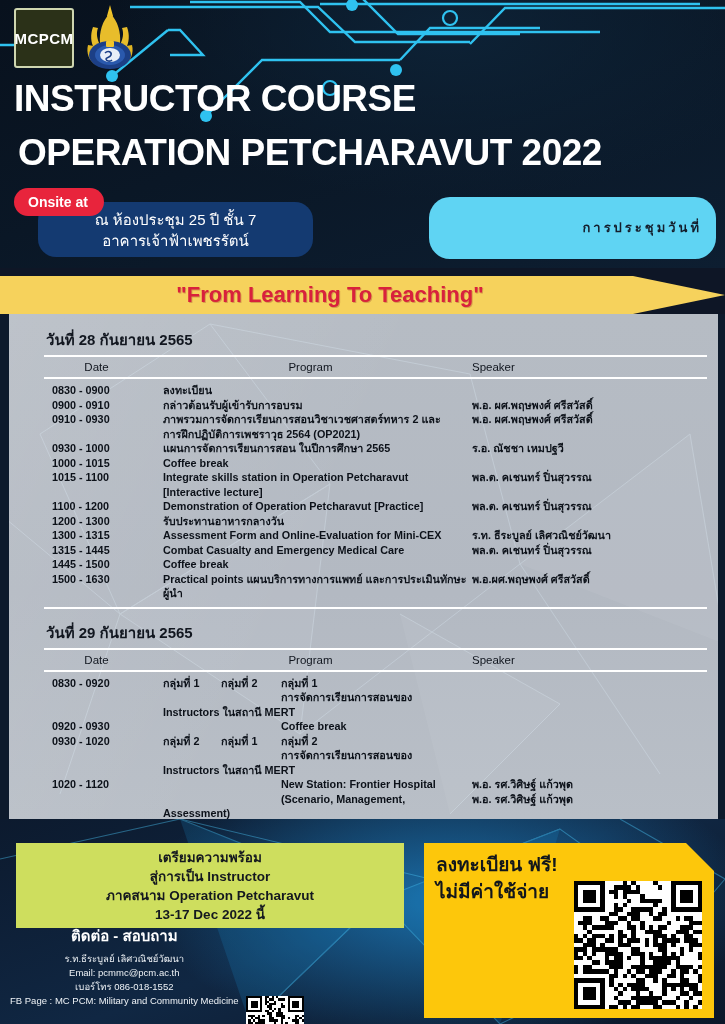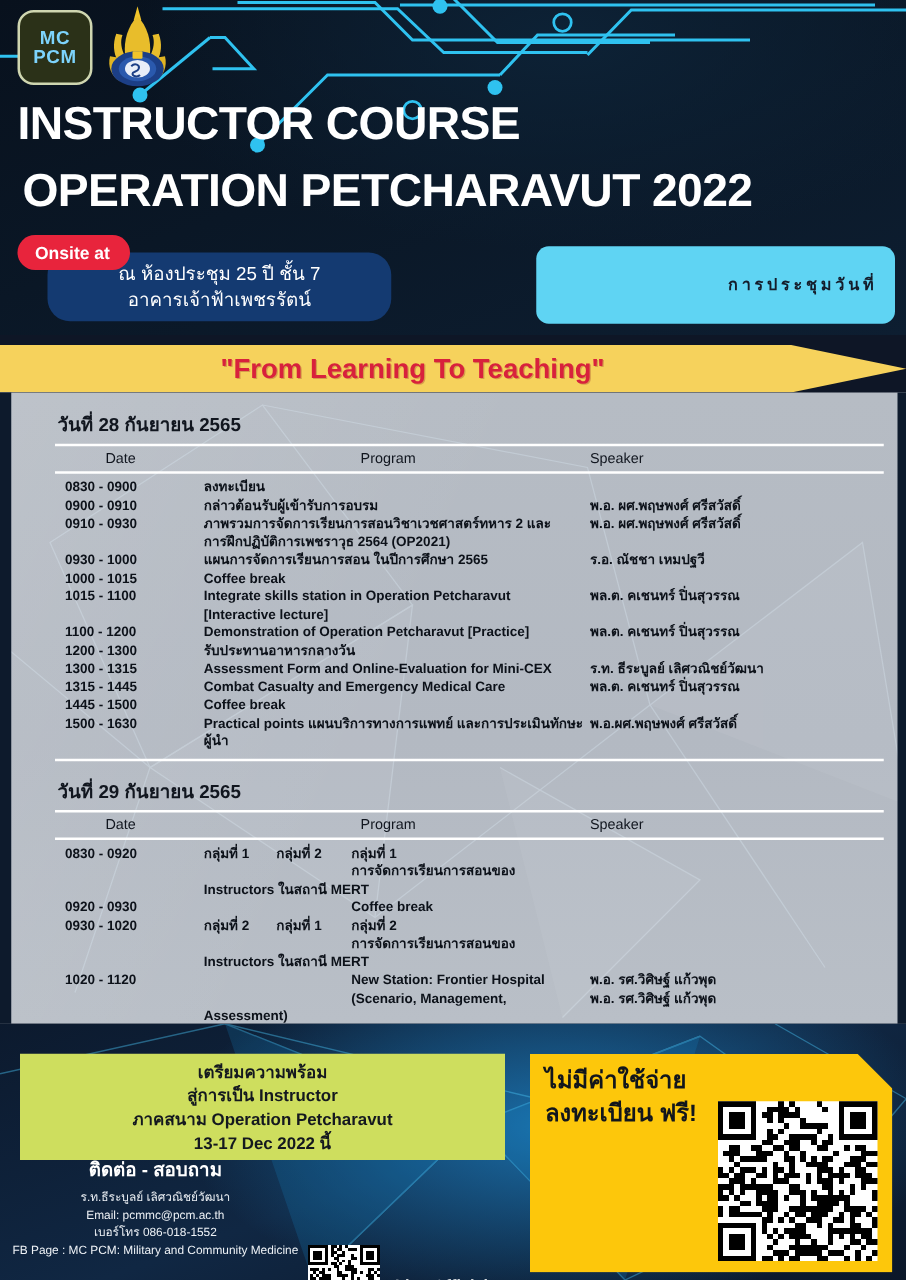--- a/index.html
+++ b/index.html
@@ -15,23 +15,23 @@
     position:absolute;left:0;top:0;width:725px;height:268px;
     background:
       radial-gradient(ellipse 500px 240px at 62% 12%, #0d2236 0%, rgba(8,18,30,0) 70%),
       linear-gradient(160deg,#08111d 0%,#0a1726 45%,#0d1e31 100%);
     overflow:hidden;
   }
   .circuit{position:absolute;left:0;top:0;width:725px;height:150px;}
 
   .logo-mc{
     position:absolute;left:14px;top:8px;width:56px;height:56px;
-    background:#2b3118;border:2px solid #cfd6b0;border-radius:13px;
-    display:flex;flex-direction:column;align-items:center;justify-content:center;
-    color:#7dd3fc;font-weight:bold;font-size:15px;line-height:15px;letter-spacing:.5px;
+    background:#2b3118;border:2px solid #cfd6b0;border-radius:3px;
+    display:flex;flex-direction:row;align-items:center;justify-content:center;
+    color:#ffffff;font-weight:bold;font-size:15px;line-height:15px;letter-spacing:.5px;
   }
   .logo-emblem{position:absolute;left:80px;top:3px;width:60px;height:70px;}
 
   .title1{
     position:absolute;left:14px;top:78px;
     font-size:37px;font-weight:bold;letter-spacing:-0.5px;color:#ffffff;
     font-family:"Liberation Sans",sans-serif;
   }
   .title-at{
     position:absolute;right:14px;top:68px;
@@ -49,21 +49,21 @@
     padding:6px 16px 6px 14px;border-radius:14px;
   }
   .venue-pill{
     position:absolute;left:38px;top:202px;width:275px;height:55px;z-index:2;
     background:#143a71;border-radius:18px;
     display:flex;flex-direction:column;align-items:center;justify-content:center;
     color:#ffffff;font-size:15px;line-height:21px;
   }
   .date-pill{
     position:absolute;right:9px;top:197px;width:287px;height:62px;
-    background:#5fd4f3;border-radius:10px;
+    background:#5fd4f3;border-radius:21px;
     display:flex;flex-direction:column;align-items:flex-end;justify-content:center;
     padding-right:14px;box-sizing:border-box;color:#141d2b;
   }
   .date-pill .th{font-size:13px;font-weight:bold;letter-spacing:3px;line-height:18px;}
   .date-pill .en{font-size:17px;font-weight:bold;letter-spacing:2px;line-height:22px;}
 
   
   .slogan-wrap{position:absolute;left:0;top:276px;width:725px;height:38px;}
   .slogan-arrow{
     position:absolute;left:0;top:0;width:725px;height:38px;
@@ -383,22 +383,22 @@
 
   <div class="green-box">
     <span>เตรียมความพร้อม</span>
     <span>สู่การเป็น Instructor</span>
     <span>ภาคสนาม Operation Petcharavut</span>
     <span>13-17 Dec 2022 นี้</span>
   </div>
 
   <div class="yellow-box">
     <div class="yellow-head">
+      <div>ลงทะเบียน ฟรี!</div>
       <div>ไม่มีค่าใช้จ่าย</div>
-      <div>ลงทะเบียน ฟรี!</div>
     </div>
     <svg class="qr-reg" viewBox="0 0 29 29" shape-rendering="crispEdges">
       <rect width="29" height="29" fill="#ffffff"></rect>
       <g fill="#000000" id="qr-reg-cells">
           <path d="M0 0h1v1h-1zM1 0h1v1h-1zM2 0h1v1h-1zM3 0h1v1h-1zM4 0h1v1h-1zM5 0h1v1h-1zM6 0h1v1h-1zM11 0h1v1h-1zM13 0h1v1h-1zM18 0h1v1h-1zM22 0h1v1h-1zM23 0h1v1h-1zM24 0h1v1h-1zM25 0h1v1h-1zM26 0h1v1h-1zM27 0h1v1h-1zM28 0h1v1h-1zM0 1h1v1h-1zM6 1h1v1h-1zM9 1h1v1h-1zM10 1h1v1h-1zM11 1h1v1h-1zM12 1h1v1h-1zM14 1h1v1h-1zM19 1h1v1h-1zM22 1h1v1h-1zM28 1h1v1h-1zM0 2h1v1h-1zM2 2h1v1h-1zM3 2h1v1h-1zM4 2h1v1h-1zM6 2h1v1h-1zM8 2h1v1h-1zM9 2h1v1h-1zM11 2h1v1h-1zM12 2h1v1h-1zM13 2h1v1h-1zM14 2h1v1h-1zM22 2h1v1h-1zM24 2h1v1h-1zM25 2h1v1h-1zM26 2h1v1h-1zM28 2h1v1h-1zM0 3h1v1h-1zM2 3h1v1h-1zM3 3h1v1h-1zM4 3h1v1h-1zM6 3h1v1h-1zM9 3h1v1h-1zM11 3h1v1h-1zM15 3h1v1h-1zM22 3h1v1h-1zM24 3h1v1h-1zM25 3h1v1h-1zM26 3h1v1h-1zM28 3h1v1h-1zM0 4h1v1h-1zM2 4h1v1h-1zM3 4h1v1h-1zM4 4h1v1h-1zM6 4h1v1h-1zM12 4h1v1h-1zM15 4h1v1h-1zM16 4h1v1h-1zM17 4h1v1h-1zM18 4h1v1h-1zM19 4h1v1h-1zM22 4h1v1h-1zM24 4h1v1h-1zM25 4h1v1h-1zM26 4h1v1h-1zM28 4h1v1h-1zM0 5h1v1h-1zM6 5h1v1h-1zM9 5h1v1h-1zM11 5h1v1h-1zM18 5h1v1h-1zM22 5h1v1h-1zM28 5h1v1h-1zM0 6h1v1h-1zM1 6h1v1h-1zM2 6h1v1h-1zM3 6h1v1h-1zM4 6h1v1h-1zM5 6h1v1h-1zM6 6h1v1h-1zM9 6h1v1h-1zM10 6h1v1h-1zM13 6h1v1h-1zM14 6h1v1h-1zM15 6h1v1h-1zM16 6h1v1h-1zM17 6h1v1h-1zM20 6h1v1h-1zM22 6h1v1h-1zM23 6h1v1h-1zM24 6h1v1h-1zM25 6h1v1h-1zM26 6h1v1h-1zM27 6h1v1h-1zM28 6h1v1h-1zM8 7h1v1h-1zM9 7h1v1h-1zM12 7h1v1h-1zM13 7h1v1h-1zM14 7h1v1h-1zM17 7h1v1h-1zM19 7h1v1h-1zM20 7h1v1h-1zM2 8h1v1h-1zM3 8h1v1h-1zM6 8h1v1h-1zM7 8h1v1h-1zM10 8h1v1h-1zM11 8h1v1h-1zM13 8h1v1h-1zM14 8h1v1h-1zM18 8h1v1h-1zM19 8h1v1h-1zM23 8h1v1h-1zM25 8h1v1h-1zM26 8h1v1h-1zM1 9h1v1h-1zM2 9h1v1h-1zM3 9h1v1h-1zM7 9h1v1h-1zM8 9h1v1h-1zM9 9h1v1h-1zM12 9h1v1h-1zM15 9h1v1h-1zM21 9h1v1h-1zM26 9h1v1h-1zM27 9h1v1h-1zM28 9h1v1h-1zM2 10h1v1h-1zM4 10h1v1h-1zM5 10h1v1h-1zM6 10h1v1h-1zM7 10h1v1h-1zM8 10h1v1h-1zM12 10h1v1h-1zM13 10h1v1h-1zM15 10h1v1h-1zM17 10h1v1h-1zM19 10h1v1h-1zM20 10h1v1h-1zM24 10h1v1h-1zM25 10h1v1h-1zM26 10h1v1h-1zM3 11h1v1h-1zM10 11h1v1h-1zM13 11h1v1h-1zM16 11h1v1h-1zM17 11h1v1h-1zM18 11h1v1h-1zM19 11h1v1h-1zM23 11h1v1h-1zM24 11h1v1h-1zM25 11h1v1h-1zM27 11h1v1h-1zM28 11h1v1h-1zM0 12h1v1h-1zM2 12h1v1h-1zM4 12h1v1h-1zM5 12h1v1h-1zM6 12h1v1h-1zM8 12h1v1h-1zM10 12h1v1h-1zM11 12h1v1h-1zM13 12h1v1h-1zM18 12h1v1h-1zM19 12h1v1h-1zM20 12h1v1h-1zM22 12h1v1h-1zM25 12h1v1h-1zM26 12h1v1h-1zM0 13h1v1h-1zM1 13h1v1h-1zM3 13h1v1h-1zM4 13h1v1h-1zM7 13h1v1h-1zM8 13h1v1h-1zM10 13h1v1h-1zM12 13h1v1h-1zM13 13h1v1h-1zM14 13h1v1h-1zM16 13h1v1h-1zM18 13h1v1h-1zM20 13h1v1h-1zM21 13h1v1h-1zM22 13h1v1h-1zM23 13h1v1h-1zM25 13h1v1h-1zM26 13h1v1h-1zM27 13h1v1h-1zM2 14h1v1h-1zM3 14h1v1h-1zM4 14h1v1h-1zM6 14h1v1h-1zM10 14h1v1h-1zM11 14h1v1h-1zM12 14h1v1h-1zM16 14h1v1h-1zM18 14h1v1h-1zM19 14h1v1h-1zM20 14h1v1h-1zM22 14h1v1h-1zM26 14h1v1h-1zM27 14h1v1h-1zM28 14h1v1h-1zM0 15h1v1h-1zM1 15h1v1h-1zM2 15h1v1h-1zM4 15h1v1h-1zM5 15h1v1h-1zM6 15h1v1h-1zM7 15h1v1h-1zM8 15h1v1h-1zM9 15h1v1h-1zM13 15h1v1h-1zM14 15h1v1h-1zM19 15h1v1h-1zM20 15h1v1h-1zM24 15h1v1h-1zM26 15h1v1h-1zM0 16h1v1h-1zM2 16h1v1h-1zM4 16h1v1h-1zM7 16h1v1h-1zM8 16h1v1h-1zM9 16h1v1h-1zM10 16h1v1h-1zM13 16h1v1h-1zM14 16h1v1h-1zM15 16h1v1h-1zM17 16h1v1h-1zM20 16h1v1h-1zM22 16h1v1h-1zM24 16h1v1h-1zM28 16h1v1h-1zM0 17h1v1h-1zM1 17h1v1h-1zM3 17h1v1h-1zM7 17h1v1h-1zM9 17h1v1h-1zM10 17h1v1h-1zM12 17h1v1h-1zM15 17h1v1h-1zM17 17h1v1h-1zM18 17h1v1h-1zM19 17h1v1h-1zM20 17h1v1h-1zM21 17h1v1h-1zM22 17h1v1h-1zM23 17h1v1h-1zM28 17h1v1h-1zM4 18h1v1h-1zM5 18h1v1h-1zM7 18h1v1h-1zM8 18h1v1h-1zM9 18h1v1h-1zM10 18h1v1h-1zM15 18h1v1h-1zM18 18h1v1h-1zM19 18h1v1h-1zM20 18h1v1h-1zM21 18h1v1h-1zM23 18h1v1h-1zM0 19h1v1h-1zM2 19h1v1h-1zM3 19h1v1h-1zM8 19h1v1h-1zM9 19h1v1h-1zM10 19h1v1h-1zM13 19h1v1h-1zM14 19h1v1h-1zM15 19h1v1h-1zM16 19h1v1h-1zM17 19h1v1h-1zM18 19h1v1h-1zM19 19h1v1h-1zM20 19h1v1h-1zM23 19h1v1h-1zM24 19h1v1h-1zM25 19h1v1h-1zM26 19h1v1h-1zM28 19h1v1h-1zM0 20h1v1h-1zM2 20h1v1h-1zM3 20h1v1h-1zM4 20h1v1h-1zM5 20h1v1h-1zM6 20h1v1h-1zM7 20h1v1h-1zM9 20h1v1h-1zM12 20h1v1h-1zM14 20h1v1h-1zM15 20h1v1h-1zM17 20h1v1h-1zM18 20h1v1h-1zM19 20h1v1h-1zM22 20h1v1h-1zM24 20h1v1h-1zM25 20h1v1h-1zM27 20h1v1h-1zM8 21h1v1h-1zM9 21h1v1h-1zM11 21h1v1h-1zM13 21h1v1h-1zM16 21h1v1h-1zM17 21h1v1h-1zM18 21h1v1h-1zM21 21h1v1h-1zM22 21h1v1h-1zM24 21h1v1h-1zM28 21h1v1h-1zM0 22h1v1h-1zM1 22h1v1h-1zM2 22h1v1h-1zM3 22h1v1h-1zM4 22h1v1h-1zM5 22h1v1h-1zM6 22h1v1h-1zM8 22h1v1h-1zM14 22h1v1h-1zM15 22h1v1h-1zM18 22h1v1h-1zM20 22h1v1h-1zM24 22h1v1h-1zM25 22h1v1h-1zM28 22h1v1h-1zM0 23h1v1h-1zM6 23h1v1h-1zM8 23h1v1h-1zM10 23h1v1h-1zM12 23h1v1h-1zM13 23h1v1h-1zM14 23h1v1h-1zM15 23h1v1h-1zM20 23h1v1h-1zM21 23h1v1h-1zM22 23h1v1h-1zM23 23h1v1h-1zM24 23h1v1h-1zM25 23h1v1h-1zM26 23h1v1h-1zM27 23h1v1h-1zM0 24h1v1h-1zM2 24h1v1h-1zM3 24h1v1h-1zM4 24h1v1h-1zM6 24h1v1h-1zM9 24h1v1h-1zM11 24h1v1h-1zM13 24h1v1h-1zM14 24h1v1h-1zM15 24h1v1h-1zM16 24h1v1h-1zM20 24h1v1h-1zM22 24h1v1h-1zM24 24h1v1h-1zM26 24h1v1h-1zM27 24h1v1h-1zM0 25h1v1h-1zM2 25h1v1h-1zM3 25h1v1h-1zM4 25h1v1h-1zM6 25h1v1h-1zM10 25h1v1h-1zM14 25h1v1h-1zM17 25h1v1h-1zM20 25h1v1h-1zM24 25h1v1h-1zM25 25h1v1h-1zM27 25h1v1h-1zM28 25h1v1h-1zM0 26h1v1h-1zM2 26h1v1h-1zM3 26h1v1h-1zM4 26h1v1h-1zM6 26h1v1h-1zM9 26h1v1h-1zM13 26h1v1h-1zM14 26h1v1h-1zM15 26h1v1h-1zM16 26h1v1h-1zM17 26h1v1h-1zM18 26h1v1h-1zM19 26h1v1h-1zM23 26h1v1h-1zM26 26h1v1h-1zM0 27h1v1h-1zM6 27h1v1h-1zM10 27h1v1h-1zM11 27h1v1h-1zM12 27h1v1h-1zM14 27h1v1h-1zM15 27h1v1h-1zM16 27h1v1h-1zM17 27h1v1h-1zM18 27h1v1h-1zM20 27h1v1h-1zM21 27h1v1h-1zM22 27h1v1h-1zM25 27h1v1h-1zM28 27h1v1h-1zM0 28h1v1h-1zM1 28h1v1h-1zM2 28h1v1h-1zM3 28h1v1h-1zM4 28h1v1h-1zM5 28h1v1h-1zM6 28h1v1h-1zM8 28h1v1h-1zM9 28h1v1h-1zM11 28h1v1h-1zM13 28h1v1h-1zM14 28h1v1h-1zM18 28h1v1h-1zM19 28h1v1h-1zM23 28h1v1h-1zM25 28h1v1h-1zM27 28h1v1h-1z"></path>
         </g>
     </svg>
   </div>
 
   <div class="contact">

